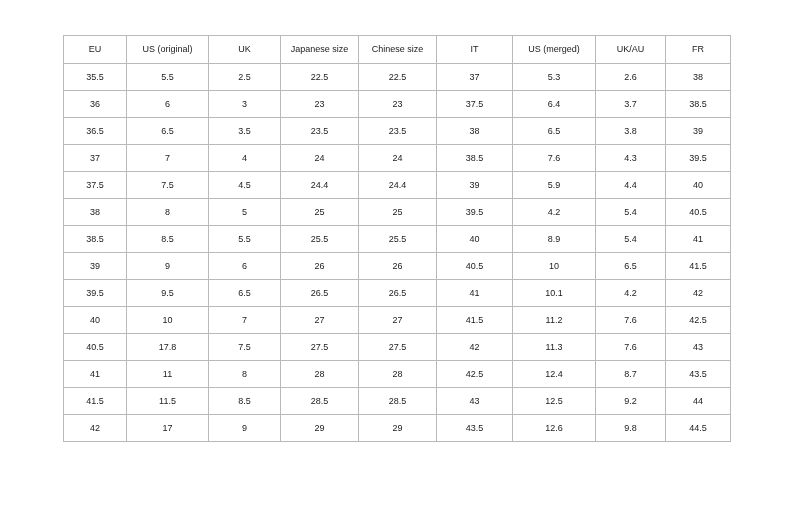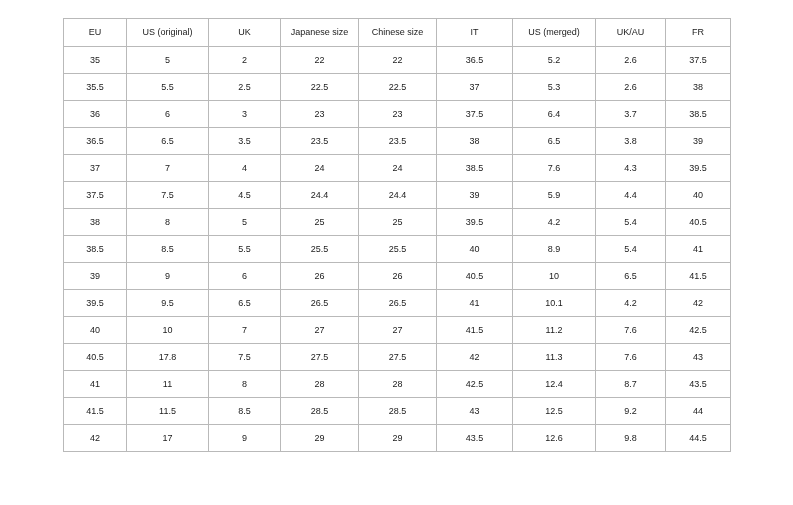--- a/index.html
+++ b/index.html
@@ -18,20 +18,21 @@
     width: 793px;
     height: 505px;
     position: relative;
     box-sizing: border-box;
     padding: 18px 63px 0 63px;
   }
   table.size-table {
     border-collapse: collapse;
     width: 667px;
     table-layout: fixed;
+    margin-top: 17px;
   }
   table.size-table th,
   table.size-table td {
     border: 1px solid #b9b9b9;
     text-align: center;
     vertical-align: middle;
     font-size: 9px;
     font-weight: normal;
     height: 26px;
     line-height: 26px;
@@ -78,31 +79,20 @@
           <th>Japanese size</th>
           <th>Chinese size</th>
           <th>IT</th>
           <th>US (merged)</th>
           <th>UK/AU</th>
           <th>FR</th>
         </tr>
     </thead>
     <tbody>
         <tr>
-          <td>35</td>
-          <td>5</td>
-          <td>2</td>
-          <td>22</td>
-          <td>22</td>
-          <td>36.5</td>
-          <td>5.2</td>
-          <td>2.6</td>
-          <td>37.5</td>
-        </tr>
-        <tr>
           <td>35.5</td>
           <td>5.5</td>
           <td>2.5</td>
           <td>22.5</td>
           <td>22.5</td>
           <td>37</td>
           <td>5.3</td>
           <td>2.6</td>
           <td>38</td>
         </tr>

